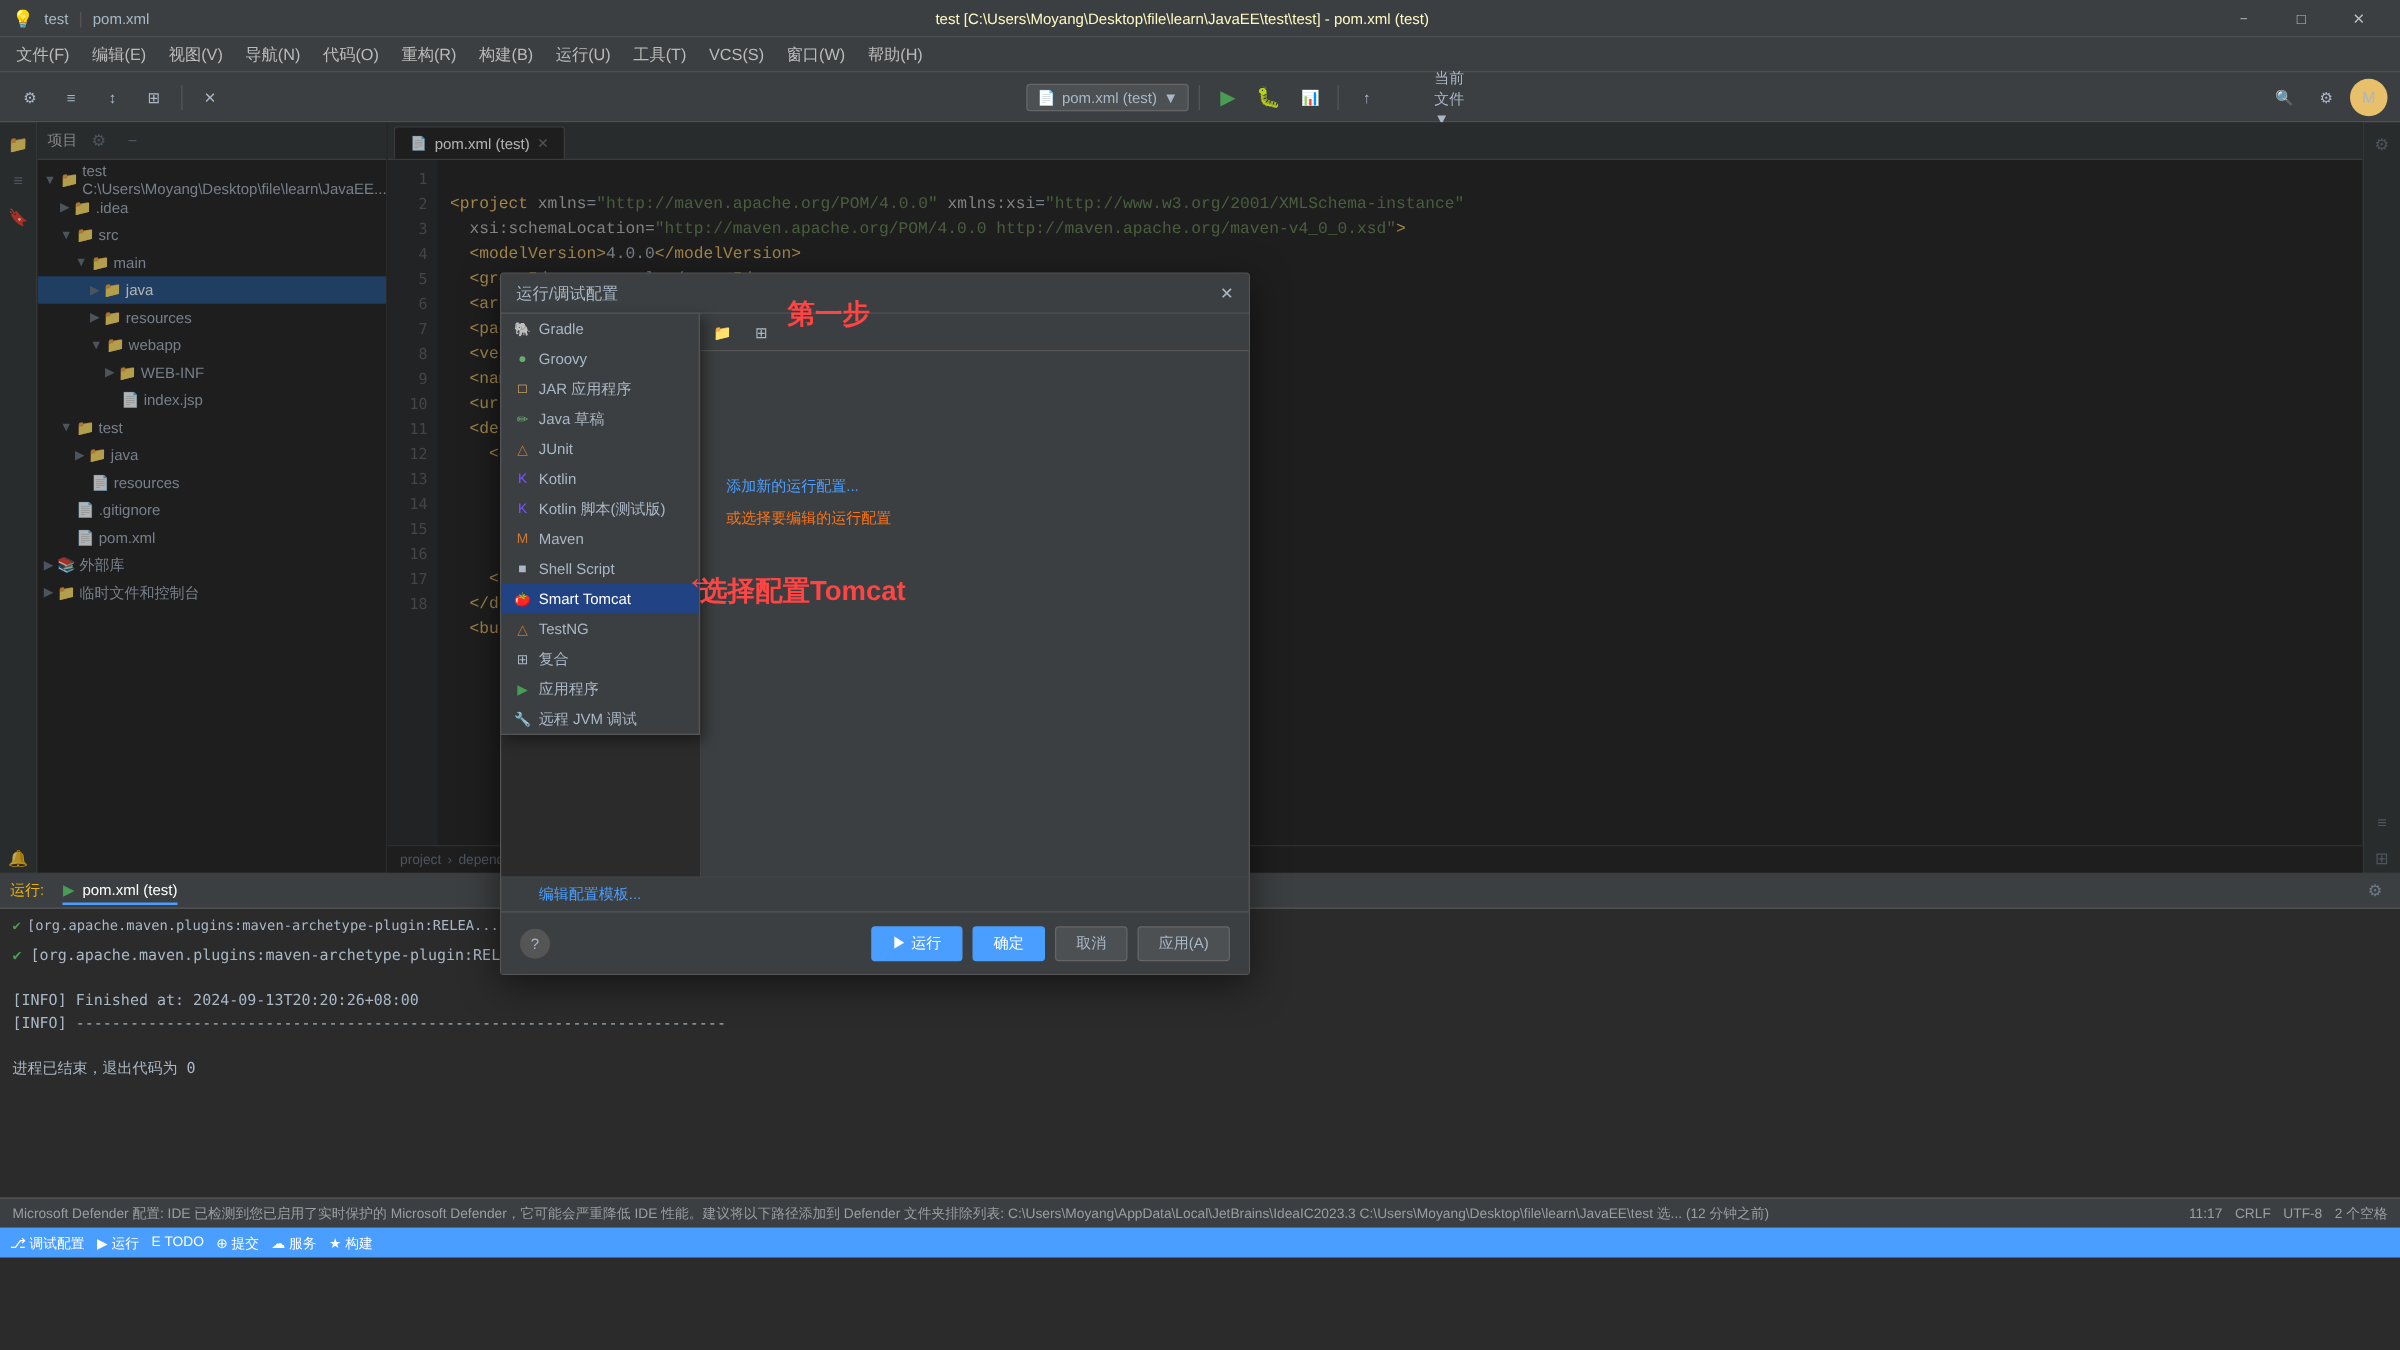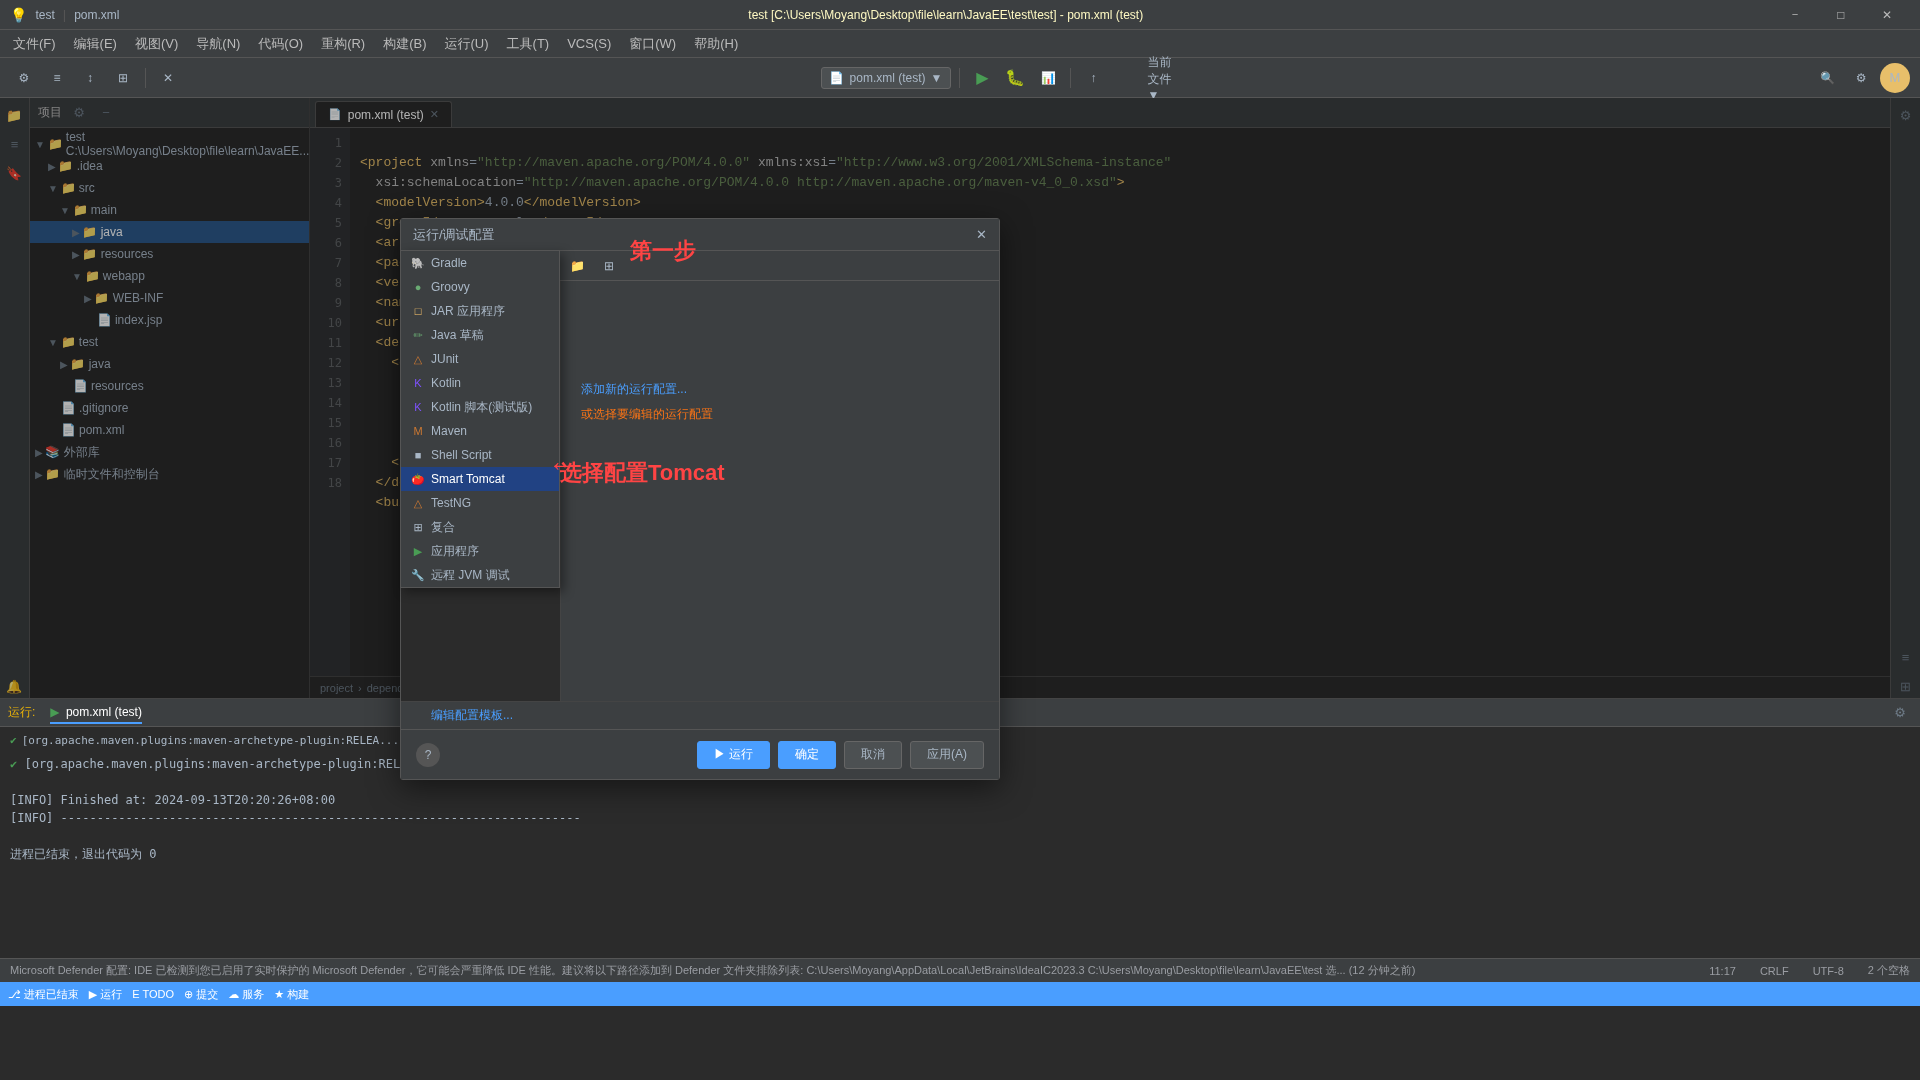--- a/index.html
+++ b/index.html
@@ -290,21 +290,21 @@
       background: #3c3f41;
       display: flex;
       align-items: center;
       justify-content: space-between;
       padding: 0 10px;
       font-size: 11px;
       color: #9a9da3;
       border-top: 1px solid #555;
     }
     .status-left { display: flex; align-items: center; gap: 10px; }
-    .status-right { display: flex; align-items: center; gap: 24px; }
+    .status-right { display: flex; align-items: center; gap: 10px; }
 
     
     .bottom-bar {
       height: 24px;
       background: #4a9eff;
       display: flex;
       align-items: center;
       padding: 0 8px;
       font-size: 11px;
       color: #ffffff;
@@ -872,21 +872,21 @@
     <span>11:17</span>
     <span>CRLF</span>
     <span>UTF-8</span>
     <span>2 个空格</span>
   </div>
 </div>
 
 <div class="bottom-bar">
   <div class="bottom-bar-item">
     <span>⎇</span>
-    <span>进程已结束</span>
+    <span>调试配置</span>
   </div>
   <div class="bottom-bar-item">
     <span>▶</span>
     <span>运行</span>
   </div>
   <div class="bottom-bar-item">
     <span>E</span>
     <span>TODO</span>
   </div>
   <div class="bottom-bar-item">

